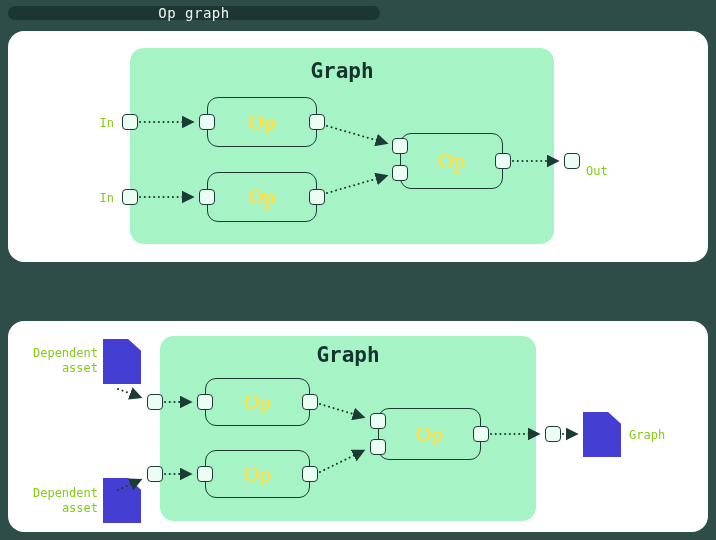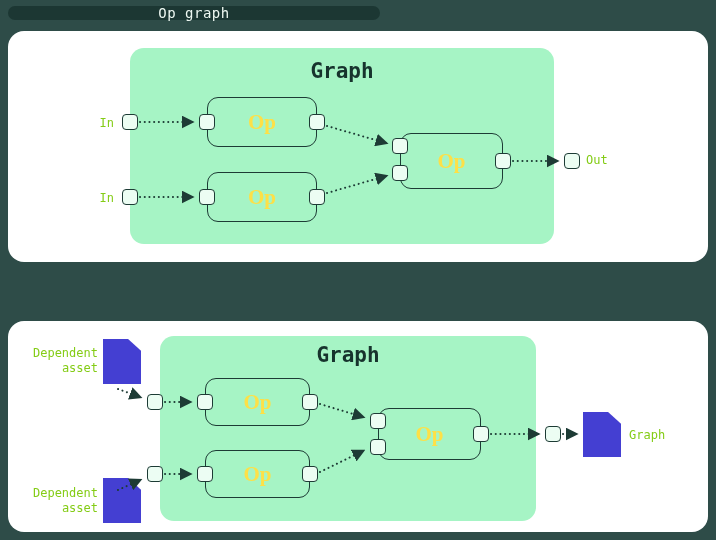--- a/index.html
+++ b/index.html
@@ -59,21 +59,21 @@
   <div class="op" style="left:207px;top:172px;width:110px;height:50px">Op</div>
   <div class="port" style="left:199px;top:189px"></div>
   <div class="port" style="left:309px;top:189px"></div>
 
   <div class="op" style="left:400px;top:133px;width:103px;height:56px">Op</div>
   <div class="port" style="left:392px;top:138px"></div>
   <div class="port" style="left:392px;top:165px"></div>
   <div class="port" style="left:495px;top:153px"></div>
 
   <div class="port" style="left:564px;top:153px"></div>
-  <div class="lbl" style="left:586px;top:153px">Out</div>
+  <div class="lbl" style="left:586px;top:164px">Out</div>
 
   <div class="panel" style="left:8px;top:321px;width:700px;height:211px"></div>
   <div class="green" style="left:160px;top:336px;width:376px;height:185px"></div>
   <div class="gtitle" style="left:160px;top:343px;width:376px">Graph</div>
 
   <div class="asset" style="left:103px;top:339px;width:38px;height:45px"></div>
   <div class="lbl" style="left:24px;top:346px;width:74px;text-align:right">Dependent asset</div>
   <div class="port" style="left:147px;top:394px"></div>
 
   <div class="asset" style="left:103px;top:478px;width:38px;height:45px"></div>

